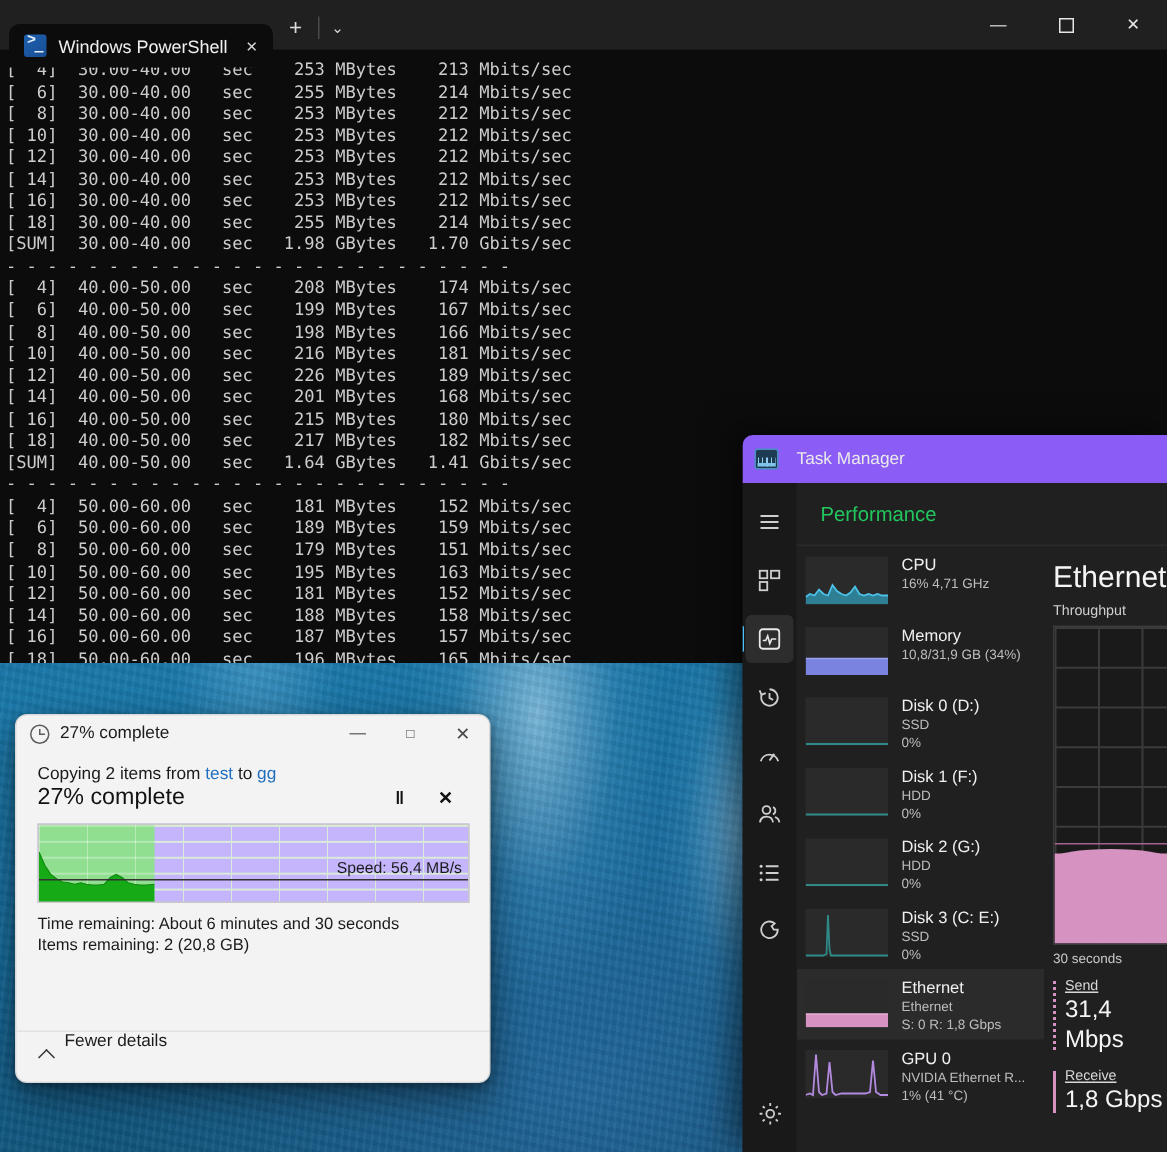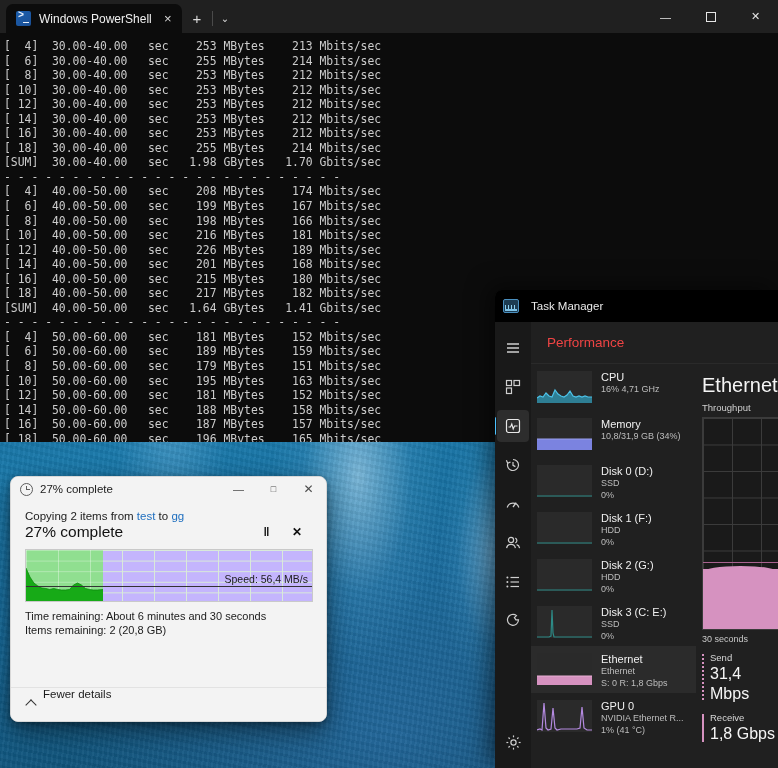--- a/index.html
+++ b/index.html
@@ -35,21 +35,21 @@
     position: absolute; left: 0; top: 0; width: 778px; height: 442px;
     background: #0c0c0c;
     display: flex; flex-direction: column;
   }
   .term-titlebar {
     height: 33px; background: #202020;
     display: flex; align-items: stretch;
     position: relative;
   }
   .term-tab {
-    margin-top: 4px; margin-left: 6px;
+    margin-top: 16px; margin-left: 6px;
     width: 176px; height: 29px;
     background: #0c0c0c;
     border-radius: 7px 7px 0 0;
     display: flex; align-items: center;
     padding: 0 6px 0 10px;
     gap: 8px;
   }
   .ps-icon {
     width: 15px; height: 15px; border-radius: 2px;
     background: linear-gradient(145deg,#1c5fae,#1a4f95);
@@ -168,21 +168,21 @@
   
   .tm-win {
     position: absolute; left: 495px; top: 290px; width: 283px; height: 478px;
     background: #191919; overflow: hidden;
     border-top-left-radius: 7px;
     box-shadow: -6px -4px 22px rgba(0,0,0,0.5);
     display: flex; flex-direction: column;
   }
   .tm-titlebar {
     height: 32px; display:flex; align-items:center; gap:12px;
-    padding-left: 8px; background:#000000; flex: 0 0 auto;
+    padding-left: 8px; background:#8b5cf6; flex: 0 0 auto;
   }
   .tm-appicon {
     width:16px; height:14px; background:#1d3c52; border:1px solid #4a8fbf; border-radius:2px;
     position:relative; flex:0 0 auto;
   }
   .tm-appicon::before{
     content:""; position:absolute; left:1px; bottom:1px; width:12px; height:6px;
     background: linear-gradient(to top, #7fc3e8 0 2px, transparent 2px),
                 repeating-linear-gradient(90deg,#8fd0f0 0 1px, transparent 1px 3px);
   }
@@ -203,21 +203,21 @@
   .rail-item.active::before {
     content:""; position:absolute; left:-4px; top:7px; width:3px; height:18px;
     background:#4cc2ff; border-radius:2px;
   }
   .rail-spacer { flex:1; }
   .rail-item.bottom { margin-bottom: 10px; }
 
   .tm-content { flex:1; background:#202020; display:flex; flex-direction:column; overflow:hidden; }
   .tm-pagehead {
     height: 42px; display:flex; align-items:center; padding-left: 16px;
-    font-size: 13.5px; color:#ef4444; flex:0 0 auto;
+    font-size: 13.5px; color:#22c55e; flex:0 0 auto;
     border-bottom: 1px solid #2a2a2a;
   }
   .tm-cols { flex:1; display:flex; overflow:hidden; }
 
   .tm-list { width: 165px; flex:0 0 auto; overflow:hidden; background:#202020; }
   .tm-row {
     display:flex; align-items:flex-start; gap:9px;
     padding: 7px 4px 7px 6px; height: 47px;
   }
   .tm-row.selected { background:#2b2b2b; }
@@ -251,21 +251,21 @@
   }
   .tm-chart-line { position:absolute; left:0; right:0; bottom:66px; height:1.5px; background:#a8628f; }
   .tm-timelabel { font-size: 9px; color:#c9c9c9; margin-top: 4px; }
 
   .tm-stat { margin-top: 8px; padding-left: 8px; position:relative; }
   .tm-stat .bar { position:absolute; left:0; top:2px; bottom:2px; width:2px; }
   .tm-stat .bar.dotted {
     background: repeating-linear-gradient(to bottom, #d692c0 0 2px, transparent 2px 4px);
   }
   .tm-stat .bar.solid { background:#d692c0; }
-  .tm-stat .lbl { font-size: 9.5px; color:#d8d8d8; line-height: 12px; }
+  .tm-stat .lbl { font-size: 9.5px; color:#d8d8d8; line-height: 12px; text-decoration: underline; }
   .tm-stat .val { font-size: 16px; color:#f5f5f5; line-height: 20px; }
 
   svg { display:block; }
 </style>
 </head>
 <body>
 
 <div id="root">
 
   <div class="wallpaper"></div>

